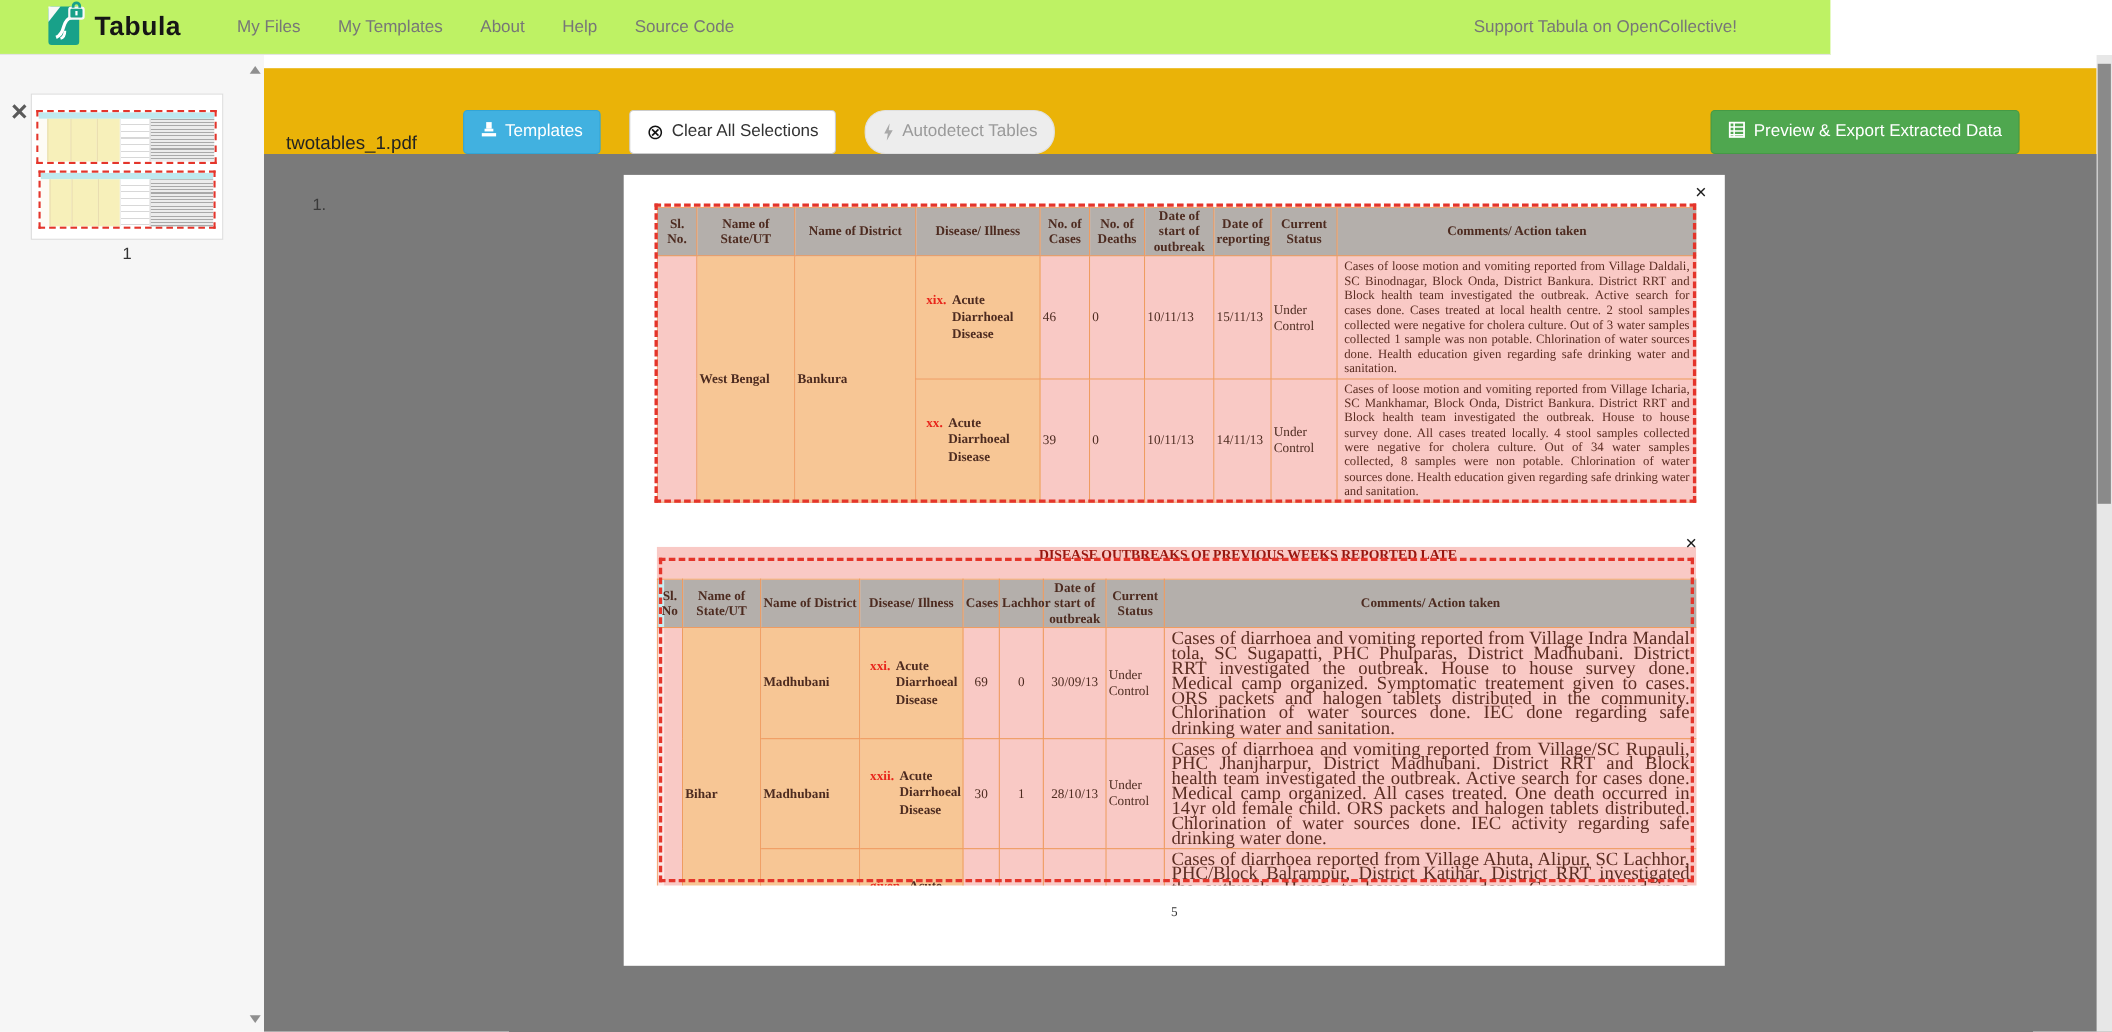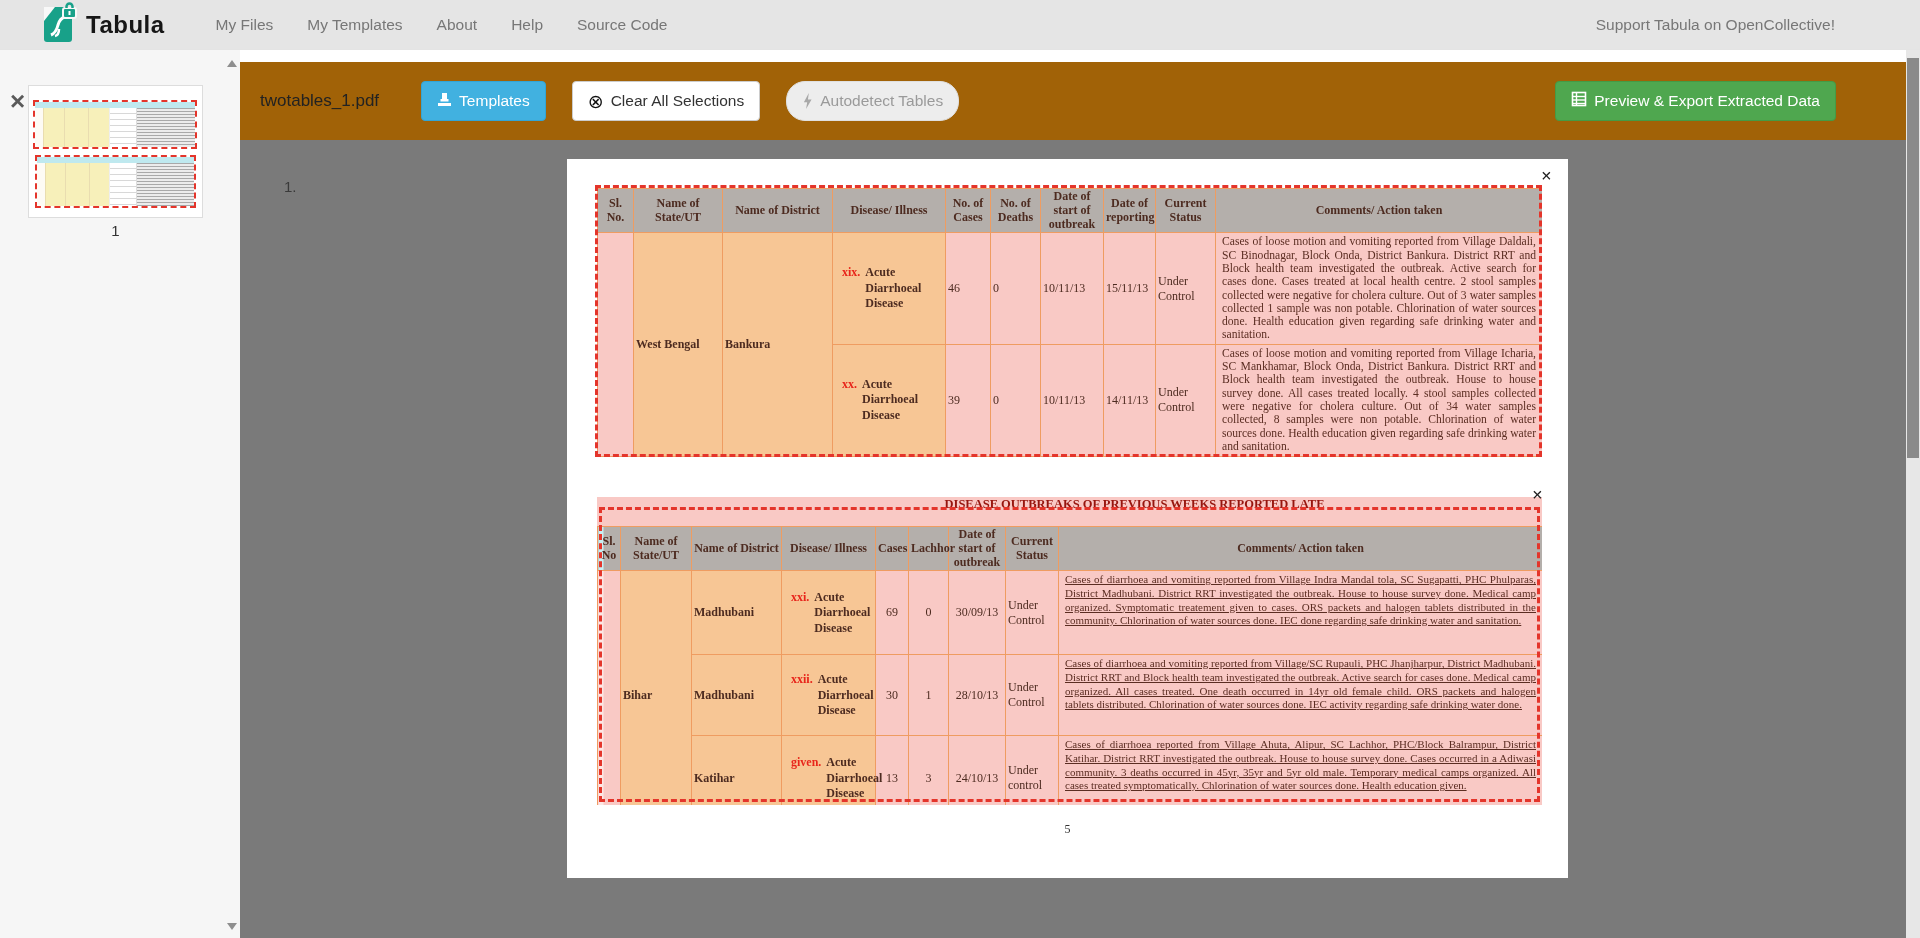--- a/index.html
+++ b/index.html
@@ -1,22 +1,22 @@
 <!DOCTYPE html>
 <html><head>
 <meta charset="utf-8">
 <style>
   * { margin:0; padding:0; box-sizing:border-box; }
   html,body { width:1920px; height:938px; overflow:hidden; background:#fff;
               font-family:"Liberation Sans", sans-serif; }
   body { position:relative; }
 
   
-  #navbar { position:absolute; left:0; top:0; width:1920px; height:50px;
-            background:#e5e5e5; border-bottom:1px solid #e4e4e4;
+  #navbar { position:absolute; left:0; top:0; width:1664px; height:50px;
+            background:#bef264; border-bottom:1px solid #e4e4e4;
             display:flex; align-items:center; }
   .brand { display:flex; align-items:center; gap:8px; margin-left:40px; cursor:pointer; }
   .brand-name { font-size:24px; font-weight:bold; color:#161616; letter-spacing:.5px; }
   .nav-items { display:flex; margin-left:34px; }
   .nav-item { color:#777; font-size:15.5px; padding:14px 17px; cursor:pointer; }
   .nav-right { margin-left:auto; margin-right:85px; color:#777; font-size:15.5px; cursor:pointer; }
 
   
   #sidebar { position:absolute; left:0; top:50px; width:240px; height:888px; background:#f6f6f6; }
   .thumb-close { position:absolute; left:10px; top:38px; font-size:26px; font-weight:bold;
@@ -41,22 +41,22 @@
   .sb-scroll { position:absolute; right:2px; top:0; width:14px; height:100%; }
   .tri-up { position:absolute; top:10px; left:3px; width:0; height:0;
             border-left:5px solid transparent; border-right:5px solid transparent;
             border-bottom:7px solid #8f8f8f; cursor:pointer; }
   .tri-dn { position:absolute; bottom:8px; left:3px; width:0; height:0;
             border-left:5px solid transparent; border-right:5px solid transparent;
             border-top:7px solid #8f8f8f; cursor:pointer; }
 
   
   #toolbar-zone { position:absolute; left:240px; top:50px; right:14px; height:90px; background:#fff; }
-  .toolbar-bar { position:absolute; left:0; right:0; top:12px; bottom:0; background:#a16207;
-                 display:flex; align-items:center; padding:0 20px; }
+  .toolbar-bar { position:absolute; left:0; right:0; top:12px; bottom:0; background:#eab308;
+                 display:flex; align-items:flex-end; padding:0 20px; }
   .file-label { font-size:17px; color:#222; margin-right:42px; }
   .btn { display:inline-flex; align-items:center; gap:7px; height:40px; padding:0 15px;
          border-radius:4px; font-size:15.5px; cursor:pointer; border:1px solid transparent; }
   .btn-templates { background:#41b1e0; border-color:#32a5d6; color:#fff; margin-right:26px; }
   .btn-clear { background:#fff; border-color:#ccc; color:#333; margin-right:26px; }
   .btn-auto { background:#ededed; border-color:#e0e0e0; color:#9a9a9a; cursor:default;border-radius:19px; }
   .btn-export { background:#4fa74f; border-color:#459a45; color:#fff; margin-left:auto; margin-right:50px; }
   .icon-otimes { font-size:19px; line-height:1; color:#111; font-family:"DejaVu Sans", sans-serif; }
   .icon-bolt { width:11px; height:16px; background:#a8a8a8;
                clip-path:polygon(60% 0, 15% 58%, 45% 58%, 35% 100%, 85% 40%, 52% 40%); }
@@ -85,21 +85,21 @@
   .bg-p-sliver { background:linear-gradient(90deg,#fde7e4 0 5px,#f9c9c5 5px); }
   td.c-bold { font-weight:bold; }
   td.pad-l { padding-left:6px; }
   td.t-center { text-align:center; }
   td.v-top { vertical-align:top; padding-top:4px; padding-left:5px; line-height:1.25; }
   .dz { display:flex; gap:5px; padding-left:7px; }
   .dz .num { color:#e8251b; font-weight:bold; }
   .dz .dname { font-weight:bold; width:68px; line-height:1.3; }
   .comments { text-align:justify; padding:1px 4px; color:#5b2d22; }
   .cm1 { font-size:11.6px; line-height:13.3px; }
-  .cm2 { font-size:11px; line-height:13.6px;text-decoration:underline; }
+  .cm2 { font-size:17px; line-height:13.6px; }
 
   
   .sel { position:absolute; border:3px dashed #e4352b; cursor:move; }
   .sel1 { left:28px; top:26px; width:947px; height:272px; }
   .sel2 { left:32px; top:348px; width:941px; height:295px; }
   .sel-close { position:absolute; font-size:19px; font-weight:bold; color:#1d1d1d;
                cursor:pointer; line-height:1; }
   .sc1 { left:974px; top:7px; }
   .sc2 { left:965px; top:326px; }
 

